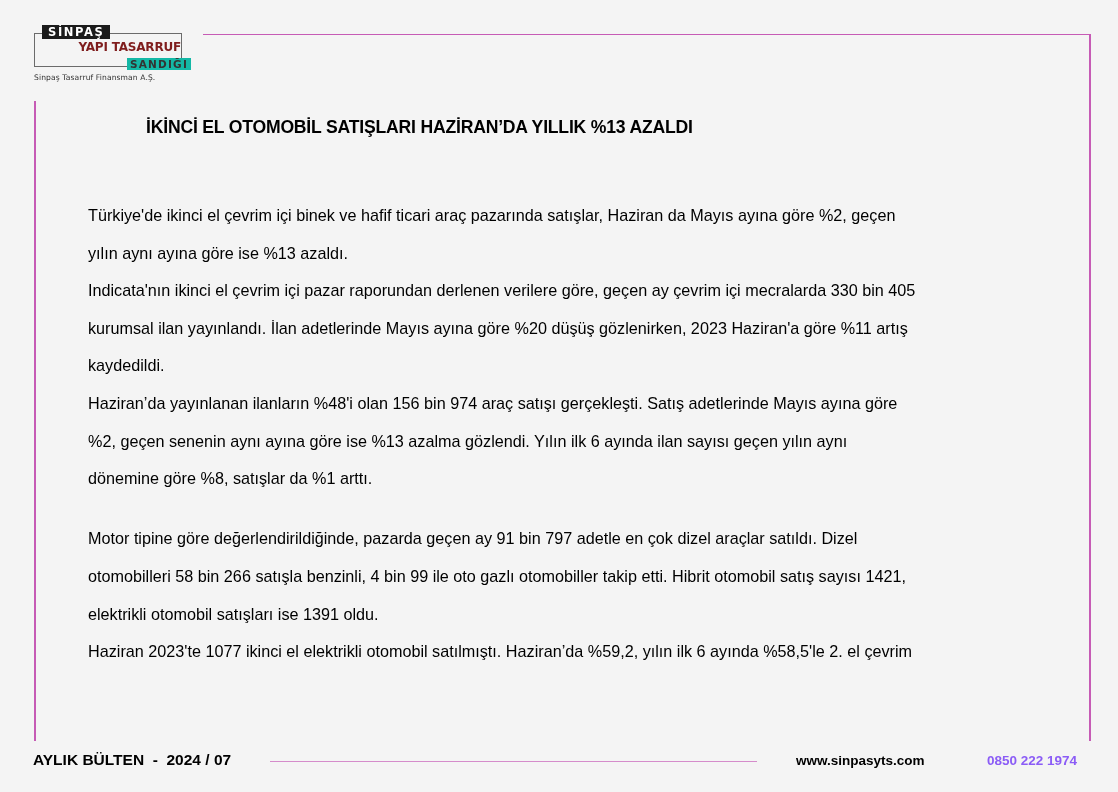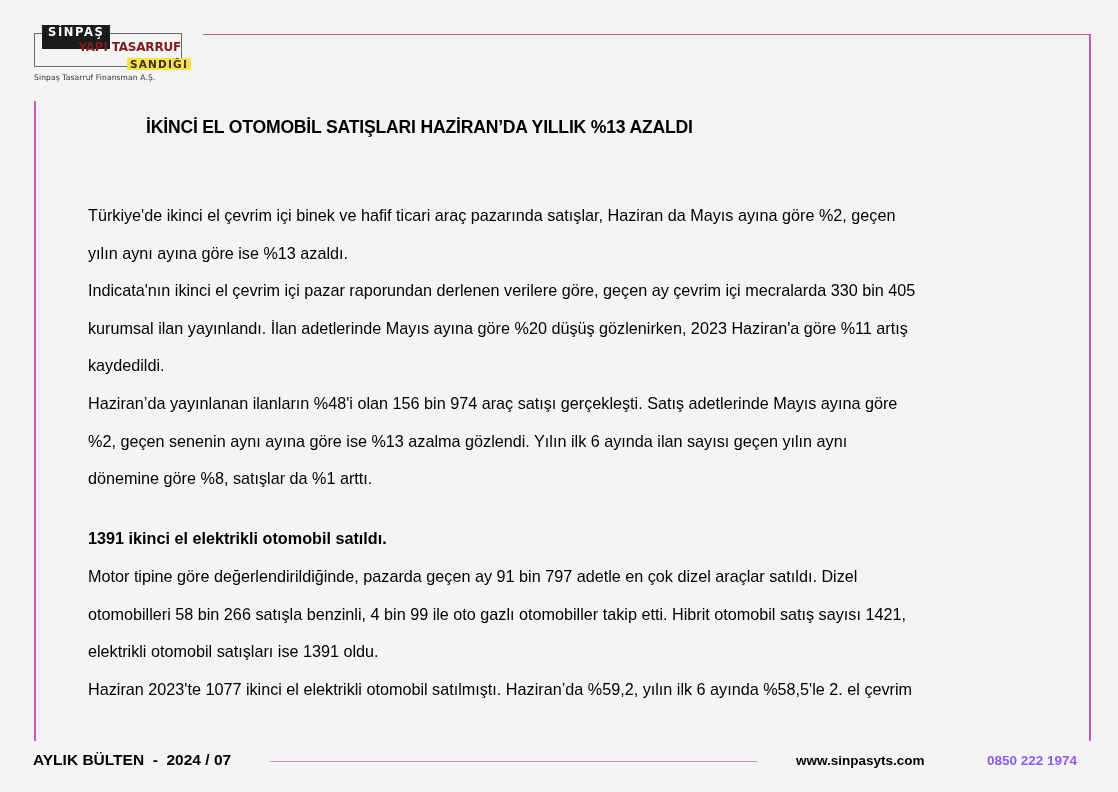--- a/index.html
+++ b/index.html
@@ -16,33 +16,33 @@
   .frame-left { left: 34px; top: 101px; width: 2px; height: 640px; }
   .footer-line { left: 270px; top: 761px; width: 487px; height: 1px; background: #d58ccb; }
 
   
   .logo { position: absolute; left: 34px; top: 25px; width: 160px; height: 62px; }
   .logo-box {
     position: absolute; left: 0; top: 8px; width: 148px; height: 34px;
     border: 1.5px solid #6b6b6b; box-sizing: border-box;
   }
   .logo-sinpas {
-    position: absolute; left: 8px; top: 0; height: 24px; padding: 0 6px;
+    position: absolute; left: 8px; top: 0; height: 14px; padding: 0 6px;
     background: #1b1b1b; color: #fff; font-weight: bold; font-size: 11.5px;
     letter-spacing: 1.6px; line-height: 14px;
     font-family: "DejaVu Sans", sans-serif;
   }
   .logo-yapi {
     position: absolute; left: 7px; top: 14px; width: 140px;
     color: #7f1d1d; font-weight: bold; font-size: 12px; letter-spacing: -0.2px;
     line-height: 16px; font-family: "DejaVu Sans", sans-serif; white-space: nowrap; text-align: right;
   }
   .logo-sandigi {
     position: absolute; left: 93px; top: 33px; padding: 0 3px;
-    background: #fde047; color: #333; font-weight: bold; font-size: 10.5px;
+    background: #14b8a6; color: #333; font-weight: bold; font-size: 10.5px;
     letter-spacing: 1.2px; line-height: 12px; font-family: "DejaVu Sans", sans-serif;
   }
   .logo-sub {
     position: absolute; left: 0; top: 48px; width: 170px;
     font-size: 7.6px; color: #333; letter-spacing: 0.1px; white-space: nowrap;
     font-family: "DejaVu Sans", sans-serif;
   }
 
   
   .page-title {
@@ -89,21 +89,20 @@
     <span class="para-line">yılın aynı ayına göre ise %13 azaldı.</span>
     <span class="para-line">Indicata'nın ikinci el çevrim içi pazar raporundan derlenen verilere göre, geçen ay çevrim içi mecralarda 330 bin 405</span>
     <span class="para-line">kurumsal ilan yayınlandı. İlan adetlerinde Mayıs ayına göre %20 düşüş gözlenirken, 2023 Haziran'a göre %11 artış</span>
     <span class="para-line">kaydedildi.</span>
     <span class="para-line">Haziran’da yayınlanan ilanların %48'i olan 156 bin 974 araç satışı gerçekleşti. Satış adetlerinde Mayıs ayına göre</span>
     <span class="para-line">%2, geçen senenin aynı ayına göre ise %13 azalma gözlendi. Yılın ilk 6 ayında ilan sayısı geçen yılın aynı</span>
     <span class="para-line">dönemine göre %8, satışlar da %1 arttı.</span>
   </p>
   <div class="gap"></div>
   <p class="para">
-    <span class="para-line subhead">1391 ikinci el elektrikli otomobil satıldı.</span>
     <span class="para-line">Motor tipine göre değerlendirildiğinde, pazarda geçen ay 91 bin 797 adetle en çok dizel araçlar satıldı. Dizel</span>
     <span class="para-line">otomobilleri 58 bin 266 satışla benzinli, 4 bin 99 ile oto gazlı otomobiller takip etti. Hibrit otomobil satış sayısı 1421,</span>
     <span class="para-line">elektrikli otomobil satışları ise 1391 oldu.</span>
     <span class="para-line">Haziran 2023'te 1077 ikinci el elektrikli otomobil satılmıştı. Haziran’da %59,2, yılın ilk 6 ayında %58,5'le 2. el çevrim</span>
   </p>
 </div>
 
 <div class="footer-left">AYLIK BÜLTEN  -  2024 / 07</div>
 <div class="footer-web">www.sinpasyts.com</div>
 <div class="footer-phone">0850 222 1974</div>

